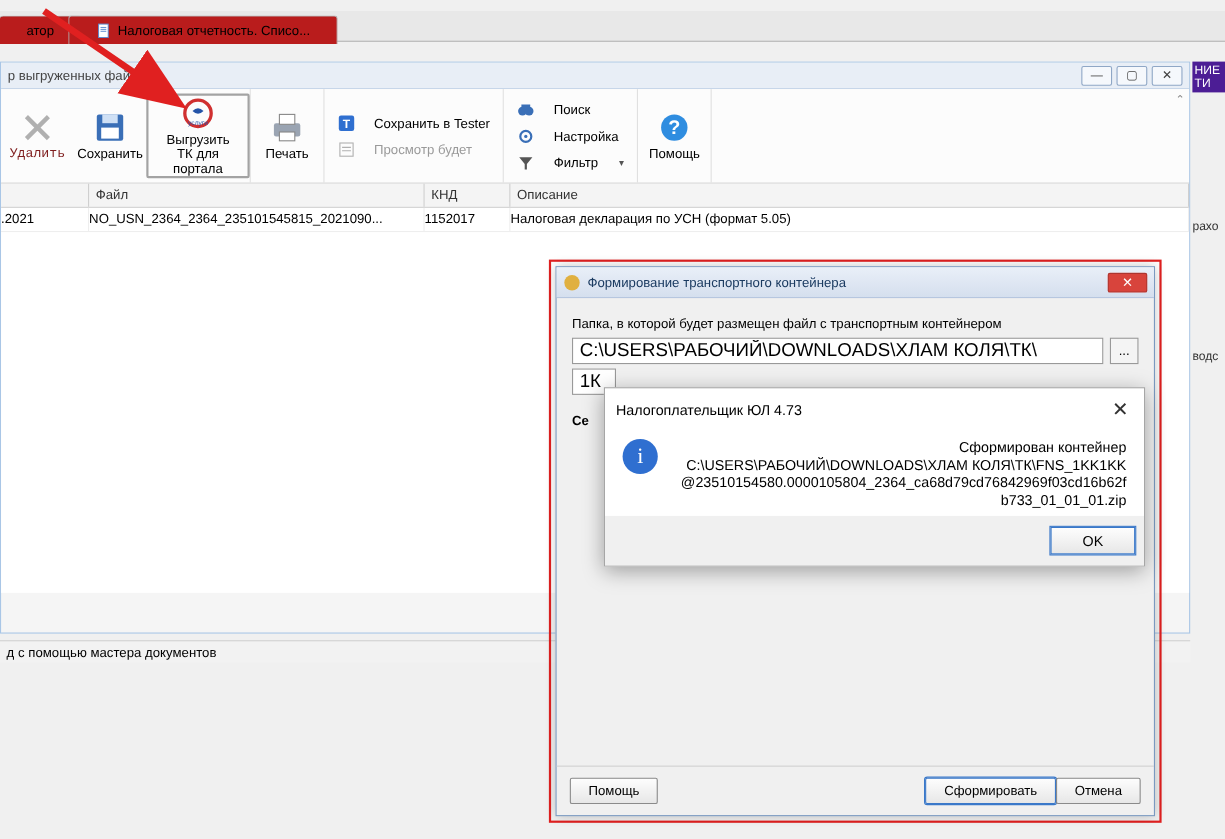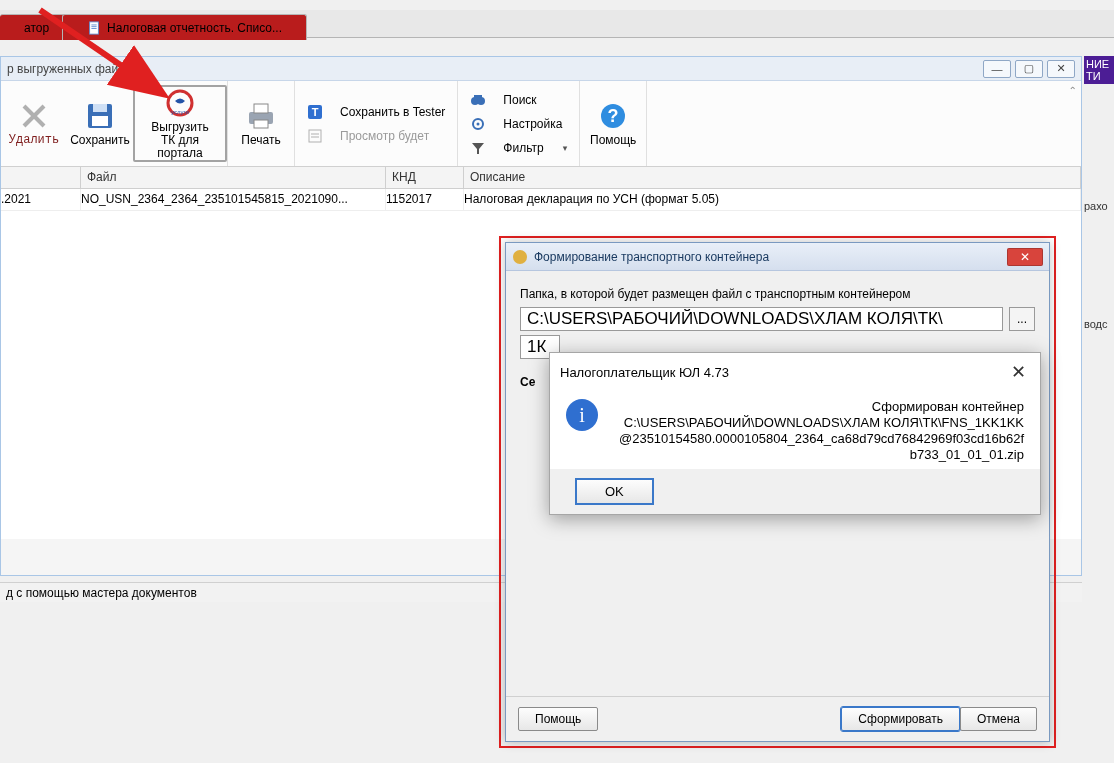--- a/index.html
+++ b/index.html
@@ -243,22 +243,22 @@
   .info-icon {
     width: 32px; height: 32px; border-radius: 50%;
     background: #2f6fd0; color: #fff;
     display: flex; align-items: center; justify-content: center;
     font-family: Georgia, serif; font-size: 20px;
     flex-shrink: 0;
   }
   .msg-text { line-height: 16px; word-break: break-all; text-align: right; }
   .msg-footer {
     background: #f0f0f0;
-    display: flex; justify-content: flex-start;
-    padding: 10px 26px;
+    display: flex; justify-content: flex-end;
+    padding: 10px 8px;
   }
   .ok-btn {
     padding: 4px 28px;
     border: 1px solid #3a78c9;
     outline: 1px solid #3a78c9;
     background: linear-gradient(#fdfdfd,#e7e7e7);
     font-family: inherit; font-size: 13px;
   }
 
   

